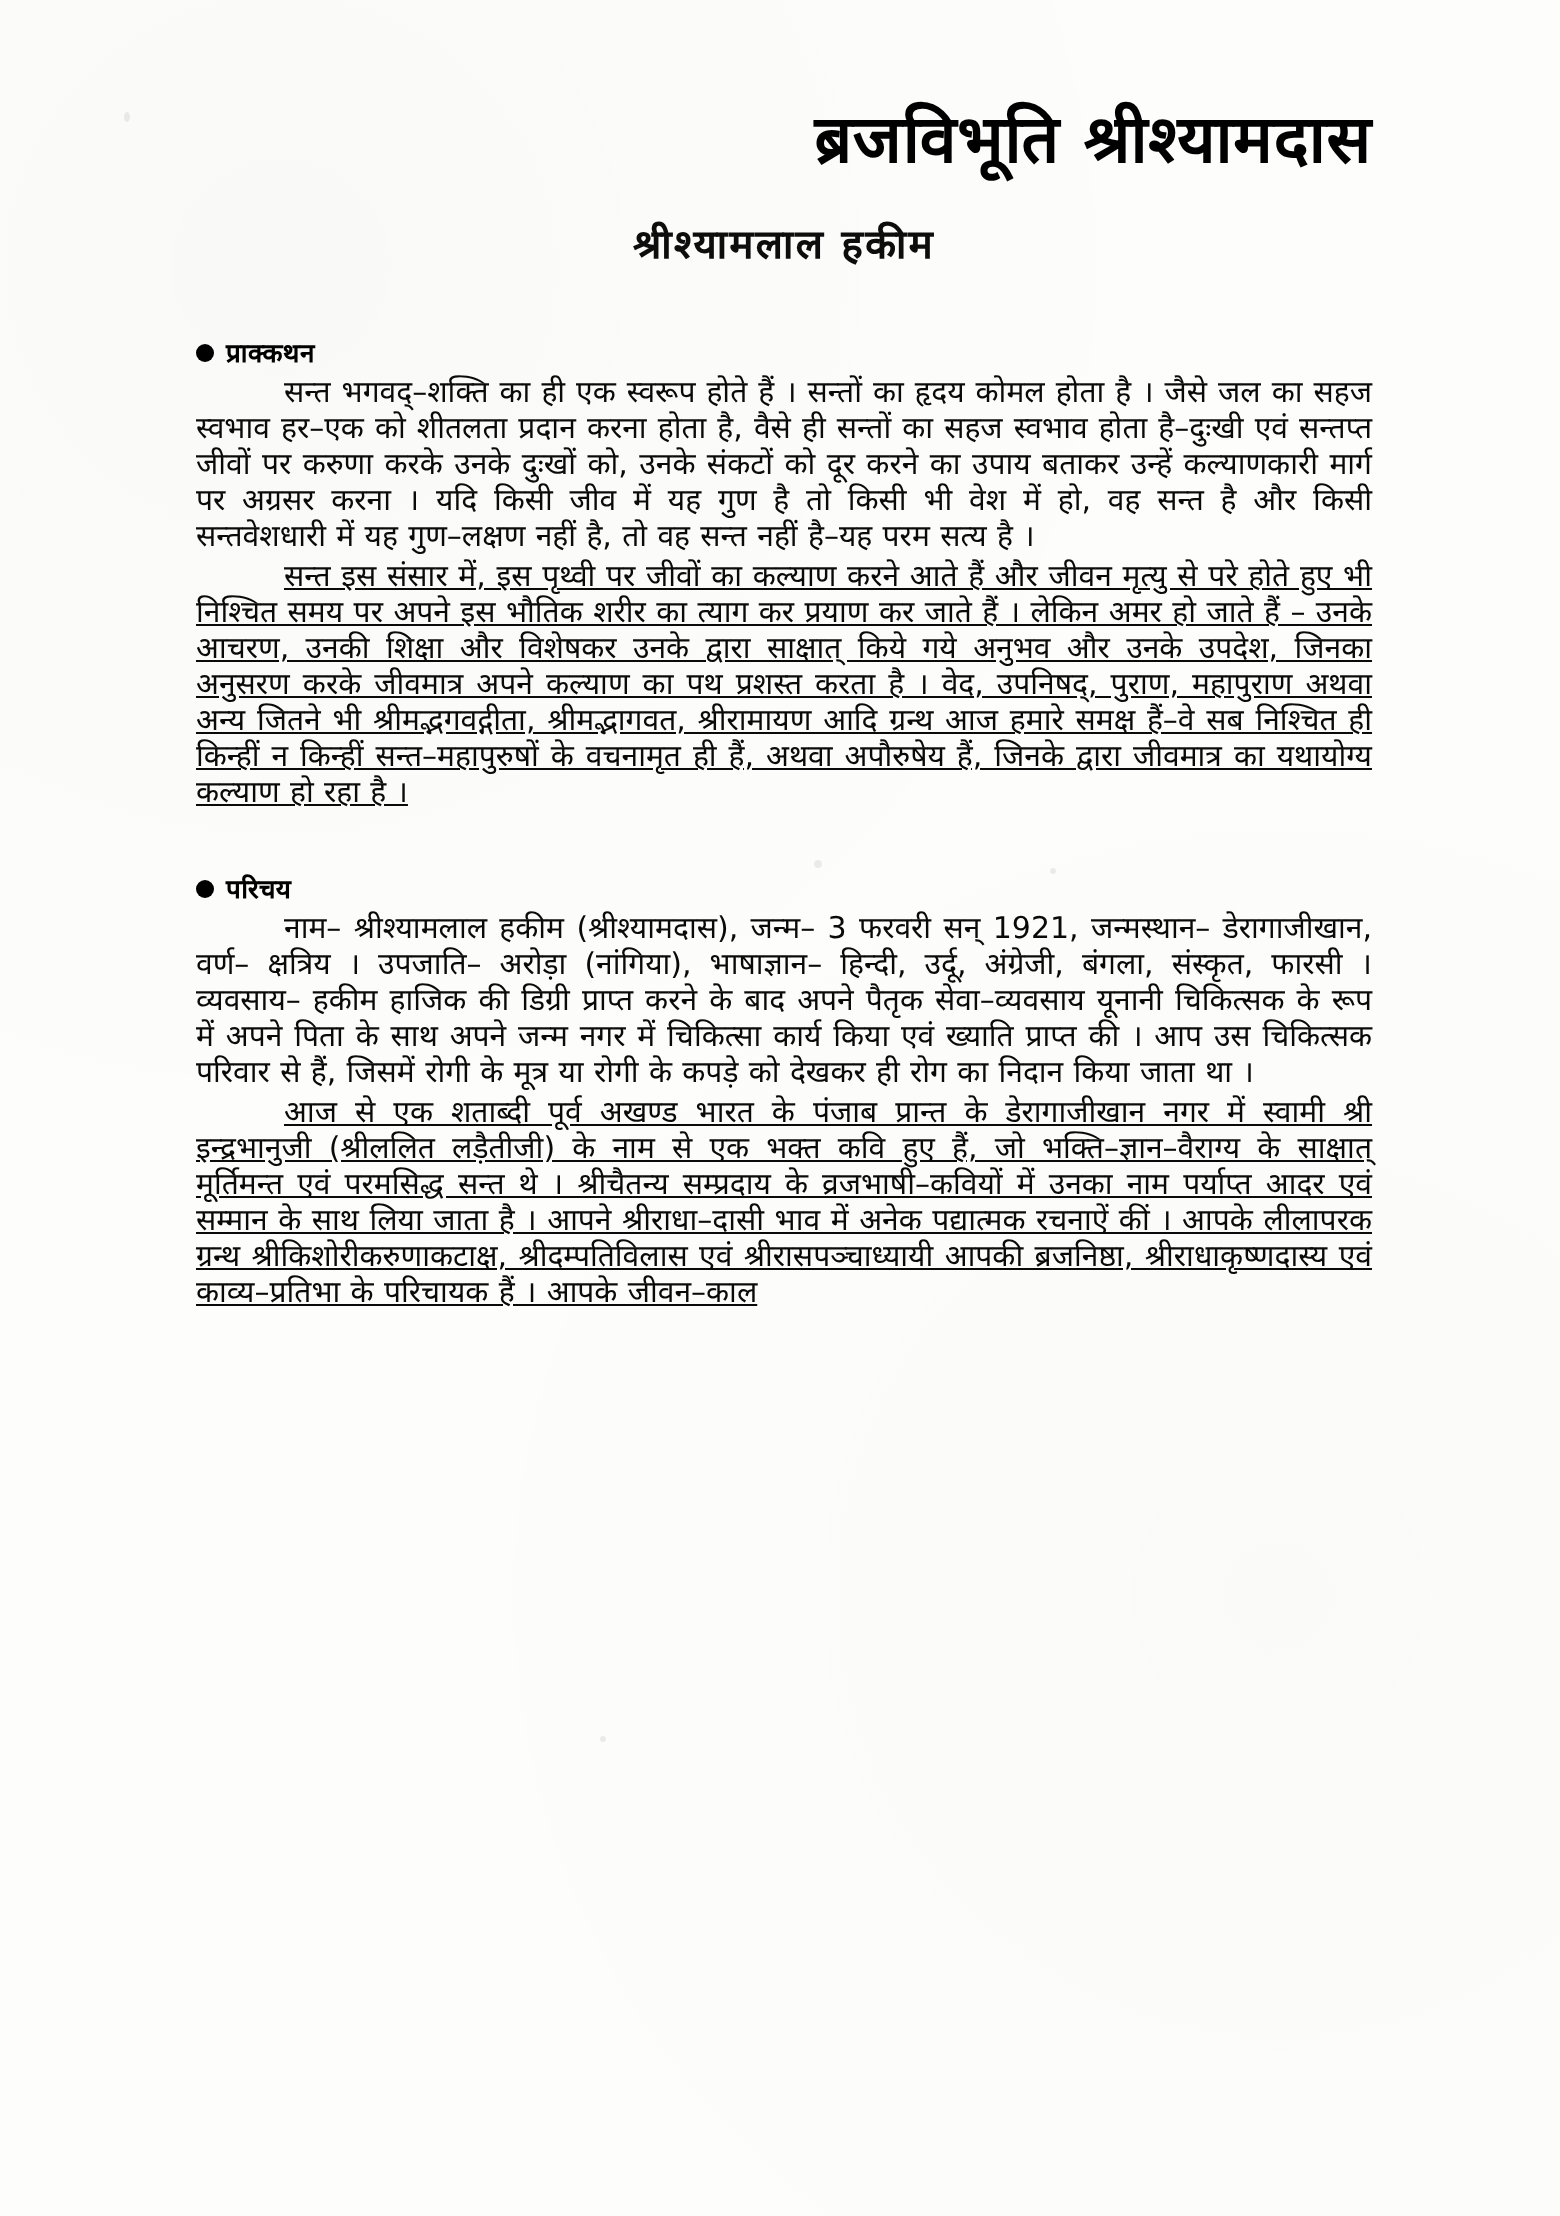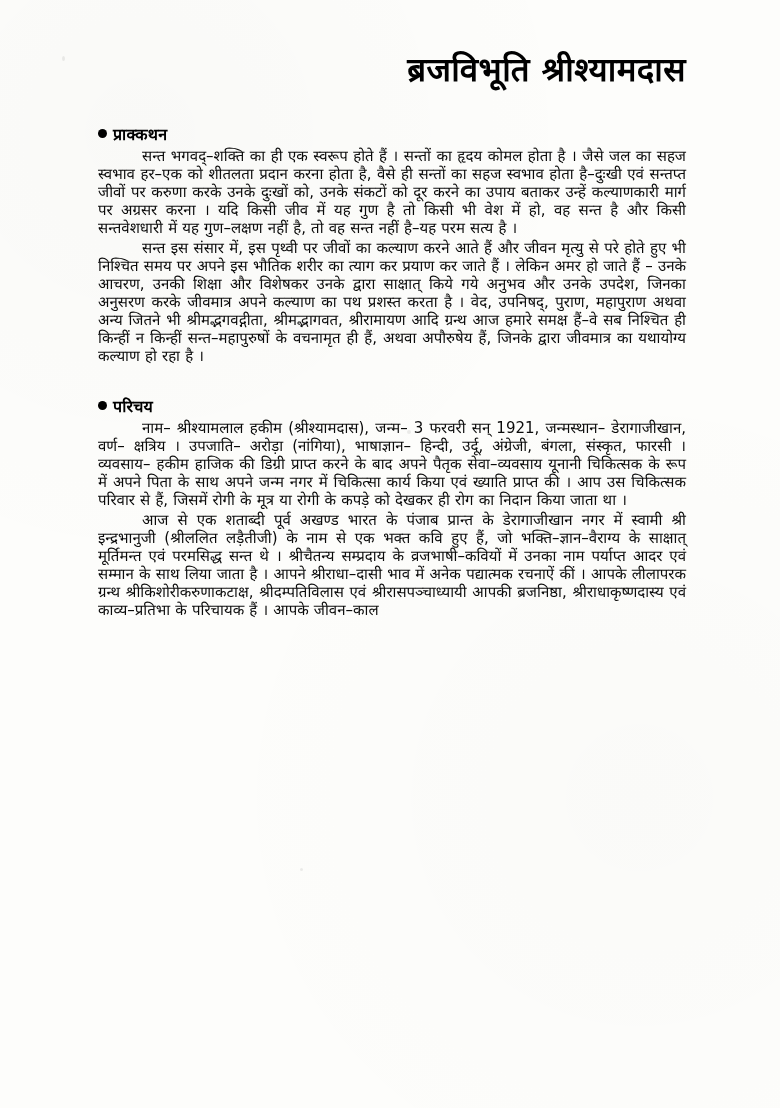--- a/index.html
+++ b/index.html
@@ -69,21 +69,21 @@
   .section {
     margin-top: 34px;
   }
   .section.second {
     margin-top: 30px;
   }
   .heading {
     display: flex;
     align-items: center;
     gap: 6px;
-    font-size: 16px;
+    font-size: 13px;
     font-weight: 700;
     color: #000;
     margin-bottom: 2px;
   }
   .bullet-dot {
     width: 9px;
     height: 9px;
     border-radius: 50%;
     background: #000;
     flex: 0 0 auto;
@@ -99,20 +99,21 @@
     line-height: 18px;
     text-align: justify;
     text-align-last: left;
     color: #0a0a0a;
     margin: 0;
     word-spacing: 0.4px;
     -webkit-font-smoothing: none;
   }
   .para + .para {
     margin-top: 2px;
+    text-decoration: underline;
   }
   .para.indent {
     text-indent: 44px;
   }
   .para.tail-clip {
     
     margin-bottom: 12px;
   }
 
   
@@ -131,20 +132,21 @@
   <span class="speck" style="left:62px; top:56px; width:3px; height:5px;"></span>
   <span class="speck" style="left:407px; top:430px; width:4px; height:4px;"></span>
   <span class="speck" style="left:525px; top:434px; width:3px; height:3px;"></span>
   <span class="speck" style="left:300px; top:868px; width:3px; height:3px;"></span>
 
   <div class="content">
 
 
     <h1 class="title">ब्रजविभूति श्रीश्यामदास</h1>
 
+    <div class="subtitle">श्रीश्यामलाल हकीम</div>
 
     <section class="section">
       <div class="heading">
         <span class="bullet-dot"></span>
         <span class="heading-label">प्राक्कथन</span>
       </div>
       <p class="para indent">सन्त भगवद्–शक्ति का ही एक स्वरूप होते हैं । सन्तों का हृदय कोमल होता है । जैसे जल का सहज स्वभाव हर–एक को शीतलता प्रदान करना होता है, वैसे ही सन्तों का सहज स्वभाव होता है–दुःखी एवं सन्तप्त जीवों पर करुणा करके उनके दुःखों को, उनके संकटों को दूर करने का उपाय बताकर उन्हें कल्याणकारी मार्ग पर अग्रसर करना । यदि किसी जीव में यह गुण है तो किसी भी वेश में हो, वह सन्त है और किसी सन्तवेशधारी में यह गुण–लक्षण नहीं है, तो वह सन्त नहीं है–यह परम सत्य है ।</p>
       <p class="para indent">सन्त इस संसार में, इस पृथ्वी पर जीवों का कल्याण करने आते हैं और जीवन मृत्यु से परे होते हुए भी निश्चित समय पर अपने इस भौतिक शरीर का त्याग कर प्रयाण कर जाते हैं । लेकिन अमर हो जाते हैं – उनके आचरण, उनकी शिक्षा और विशेषकर उनके द्वारा साक्षात् किये गये अनुभव और उनके उपदेश, जिनका अनुसरण करके जीवमात्र अपने कल्याण का पथ प्रशस्त करता है । वेद, उपनिषद्, पुराण, महापुराण अथवा अन्य जितने भी श्रीमद्भगवद्गीता, श्रीमद्भागवत, श्रीरामायण आदि ग्रन्थ आज हमारे समक्ष हैं–वे सब निश्चित ही किन्हीं न किन्हीं सन्त–महापुरुषों के वचनामृत ही हैं, अथवा अपौरुषेय हैं, जिनके द्वारा जीवमात्र का यथायोग्य कल्याण हो रहा है ।</p>
     </section>
 

